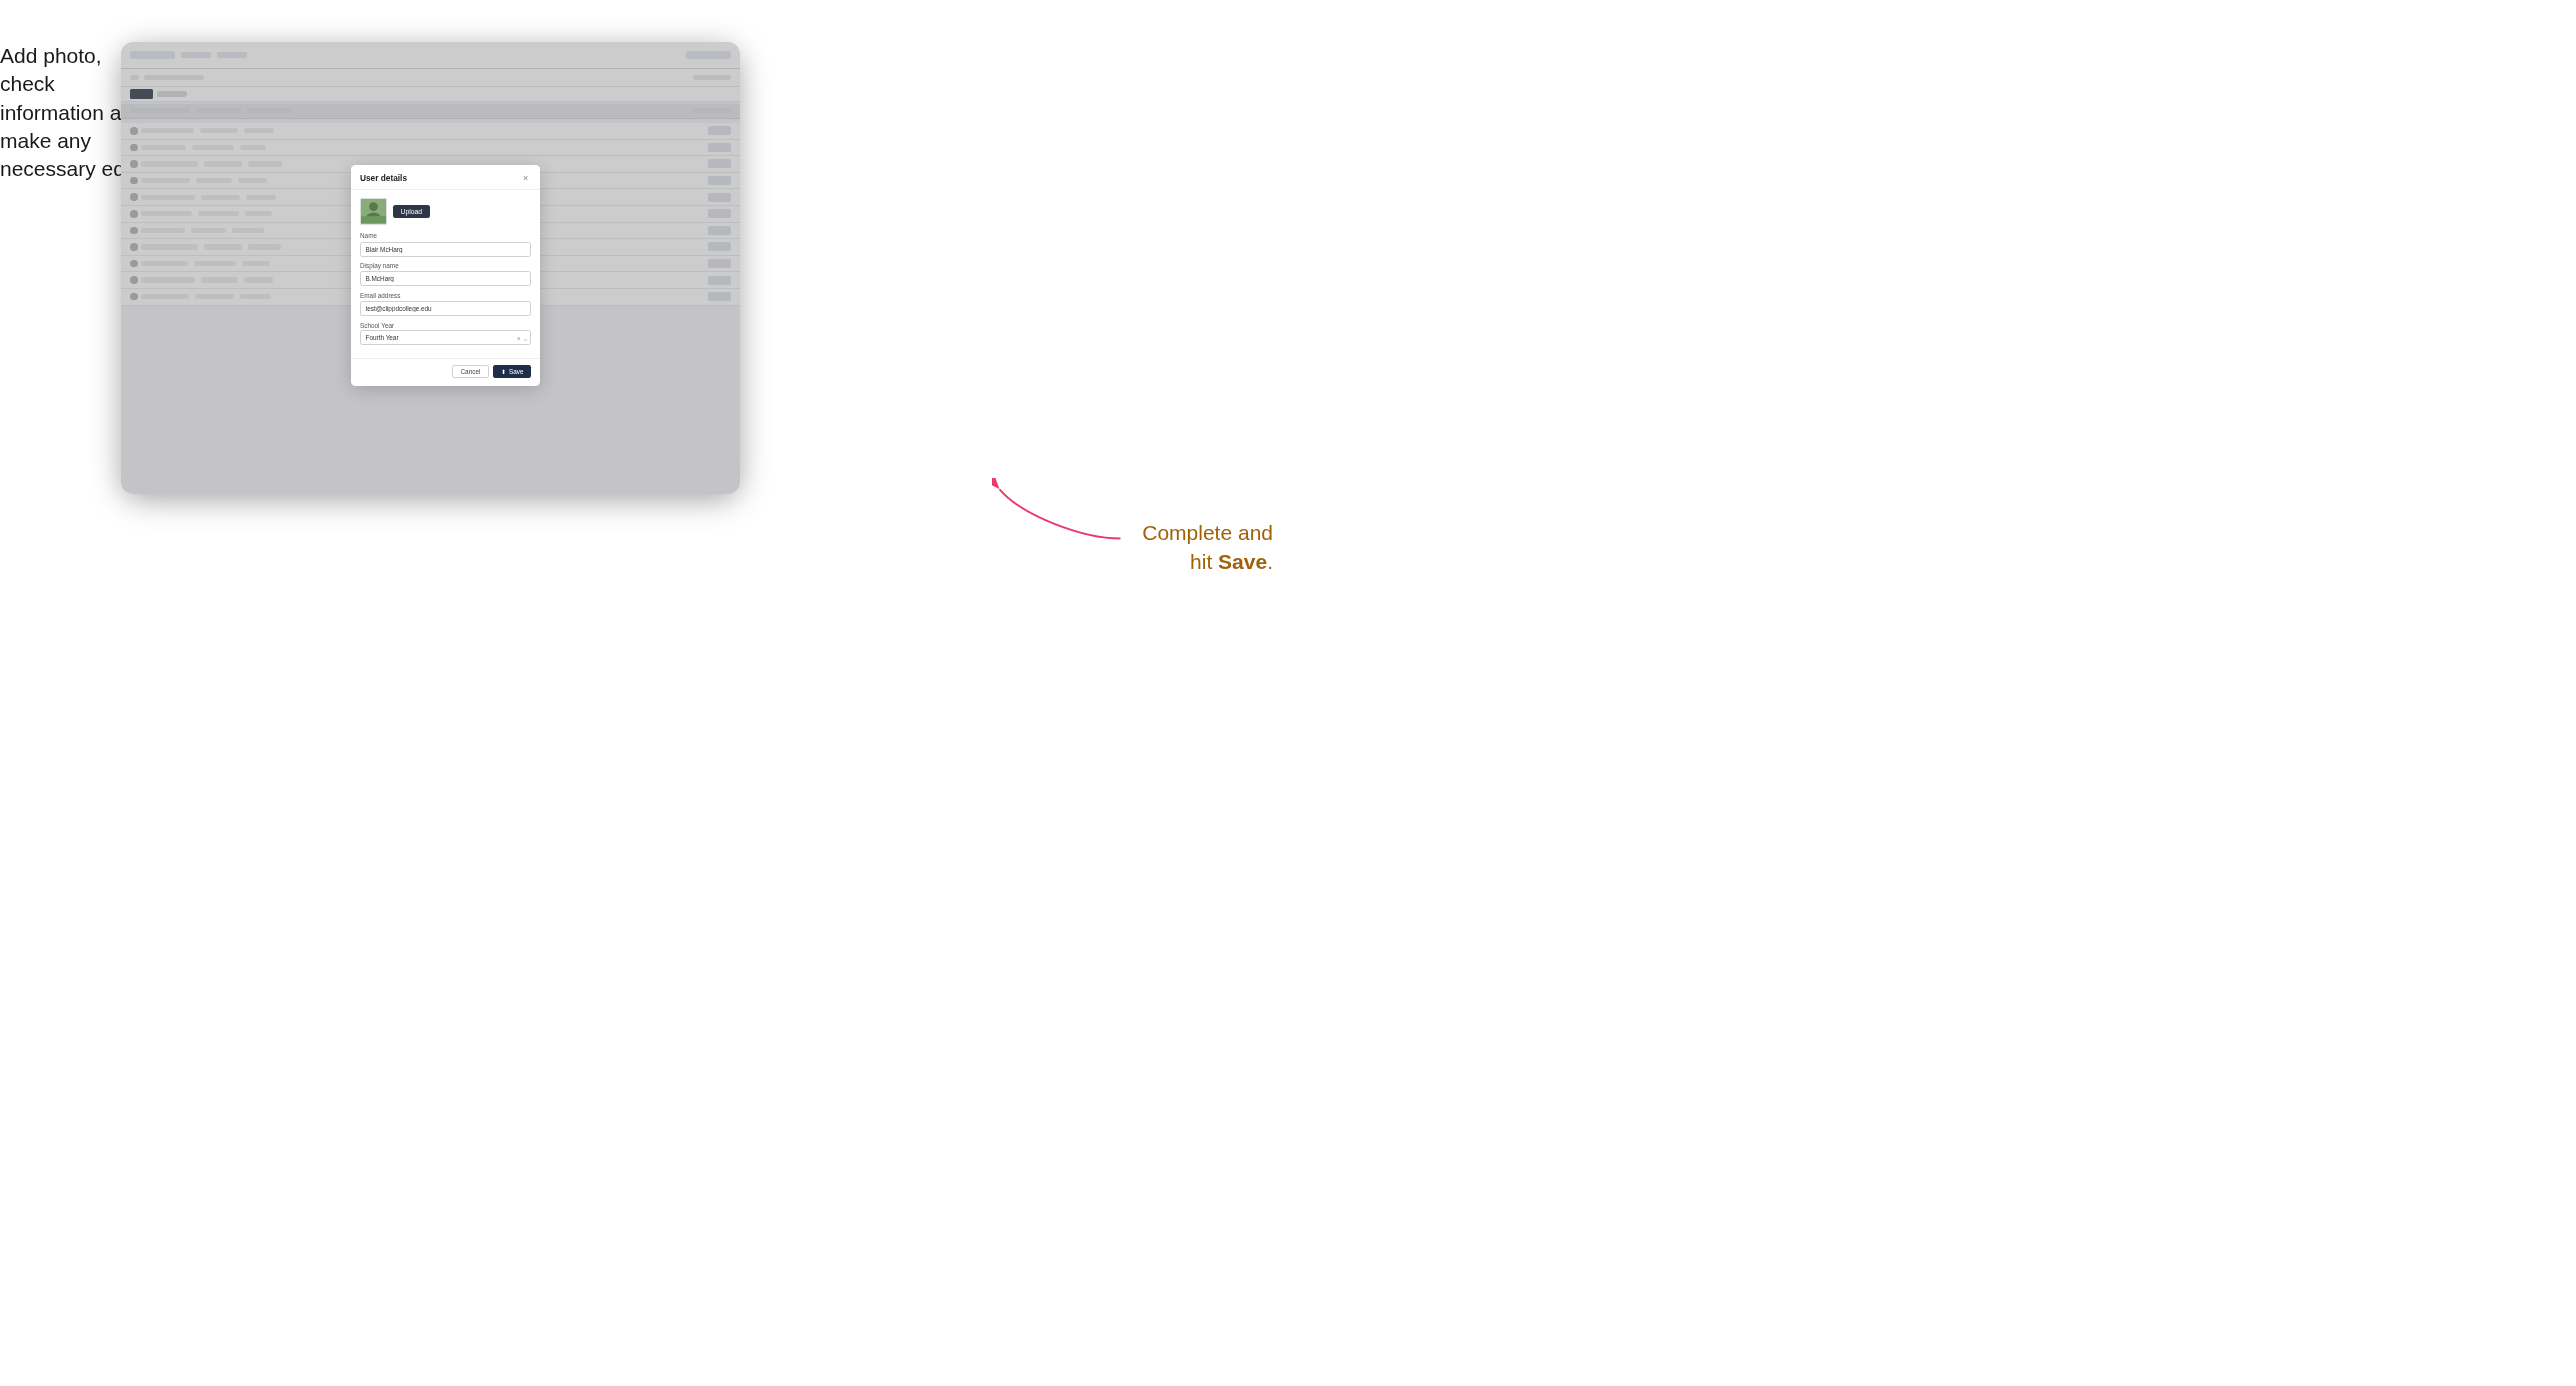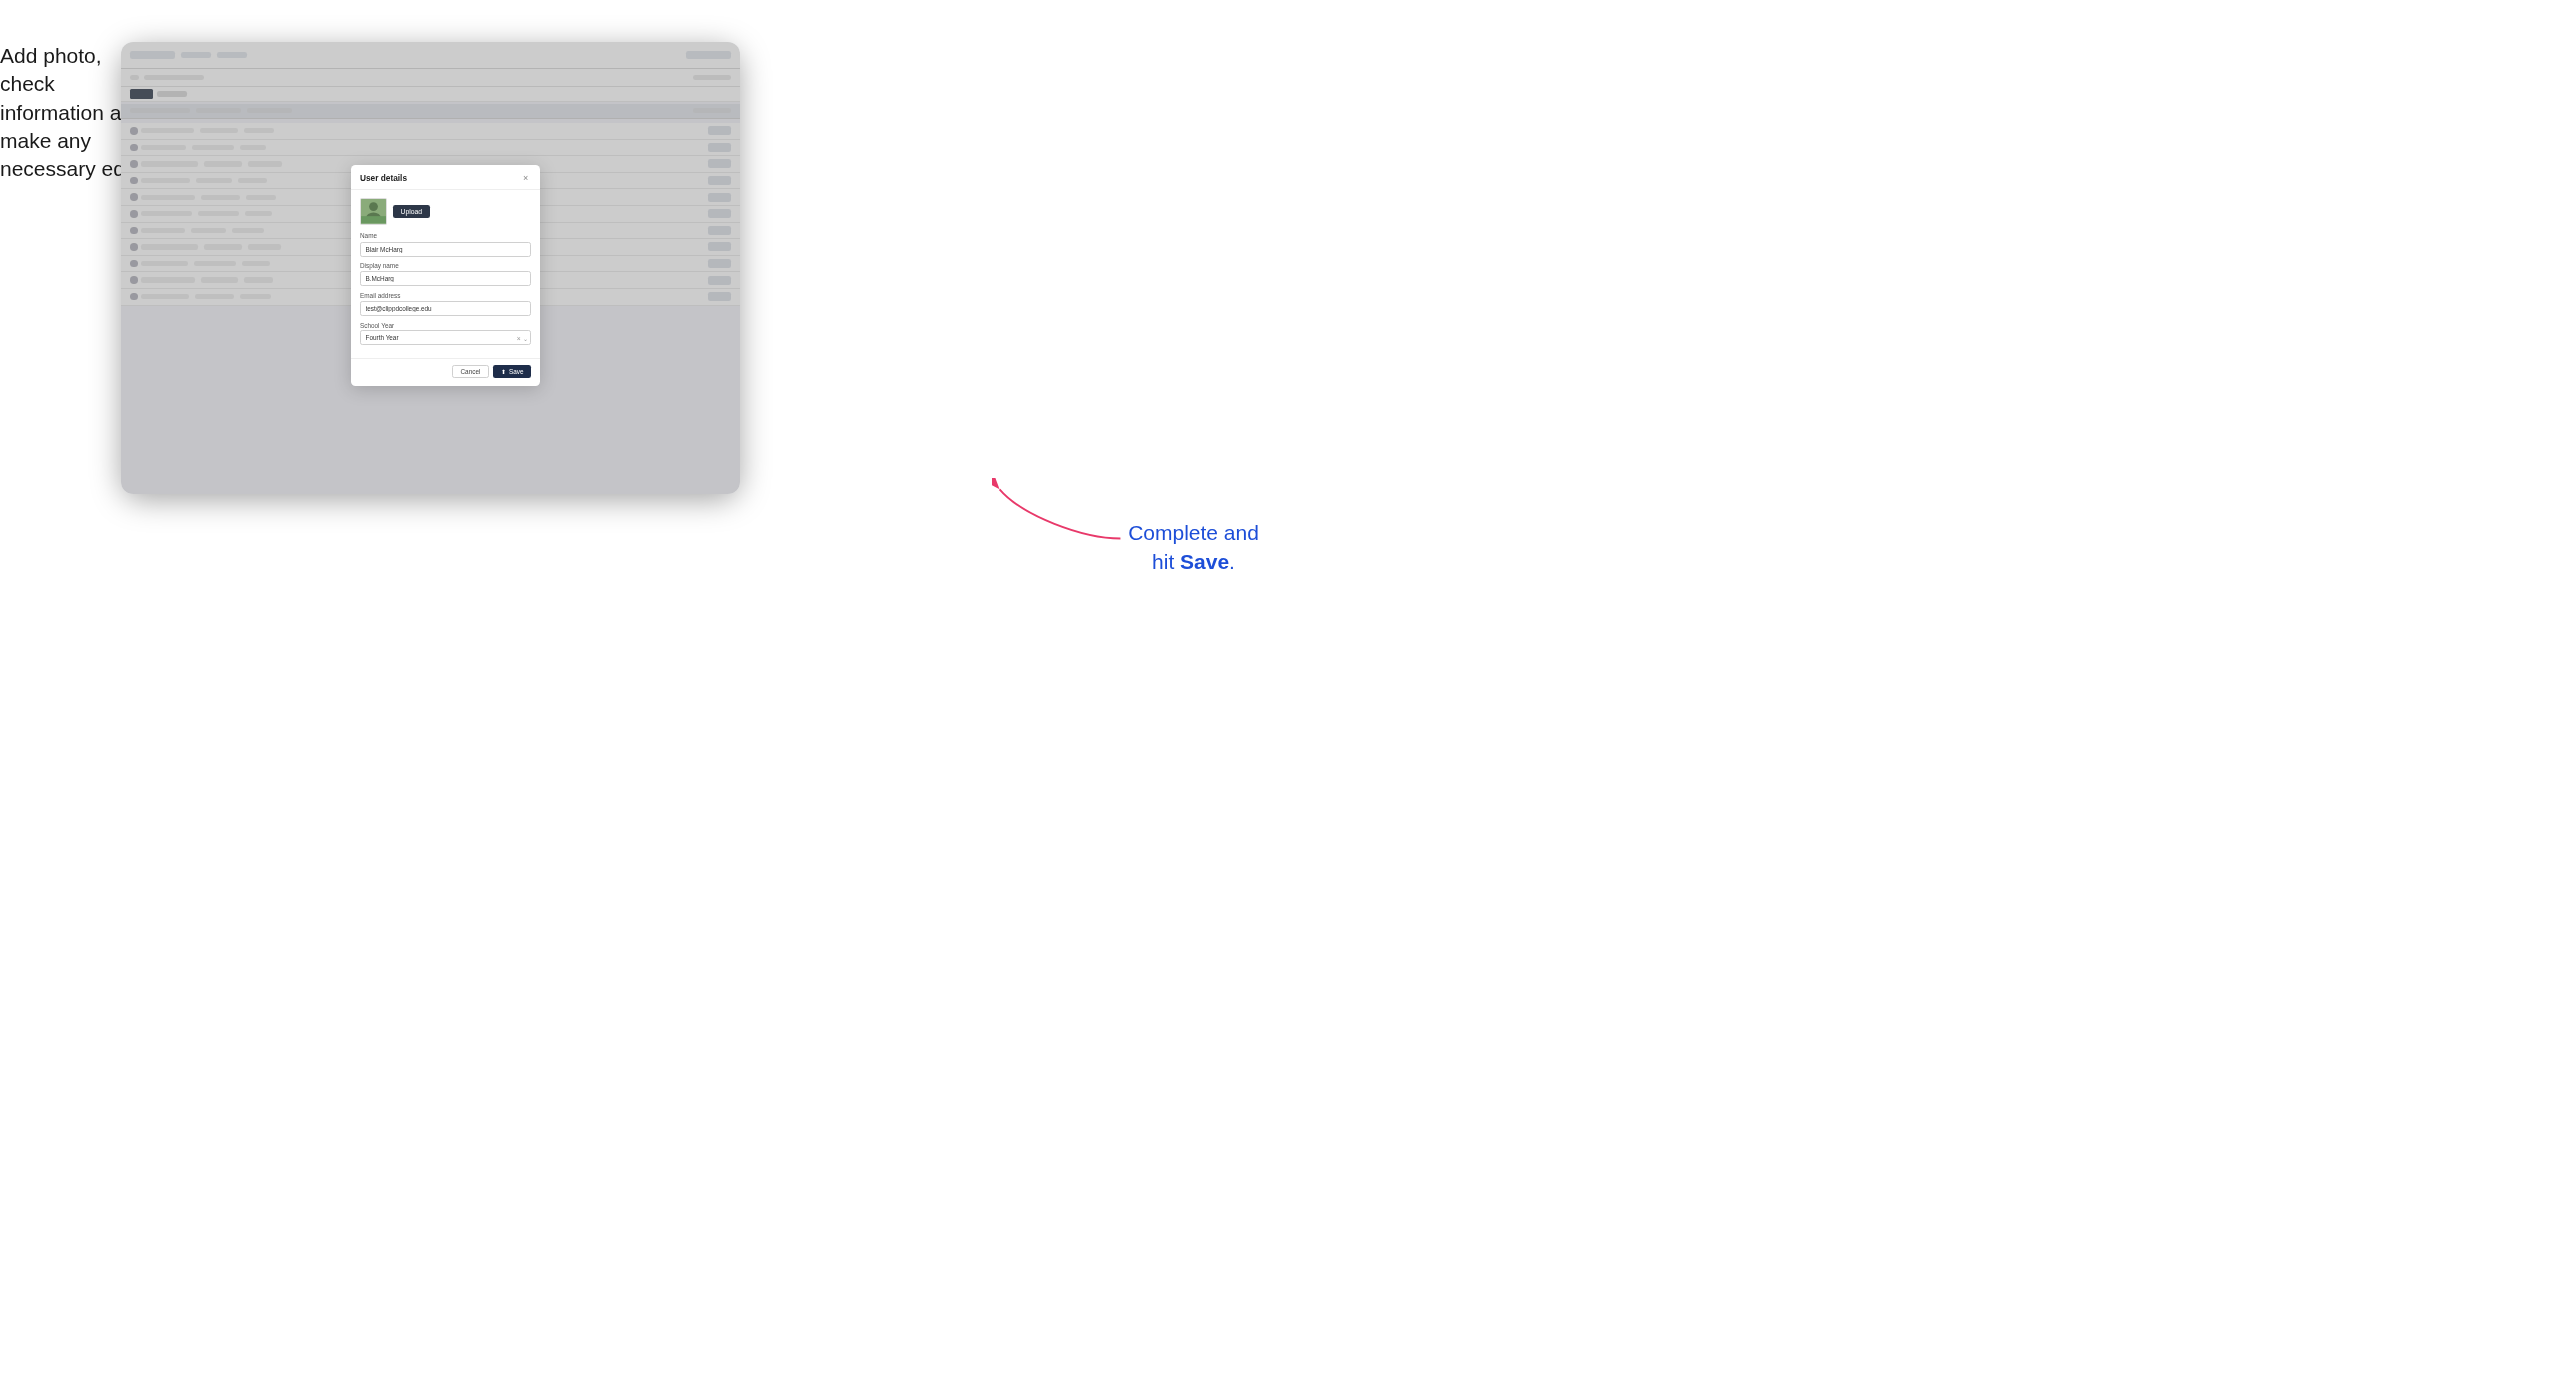--- a/index.html
+++ b/index.html
@@ -24,23 +24,23 @@
       font-weight: 400;
       width: 159px;
     }
 
     .annotation-right {
       position: absolute;
       right: 15px;
       bottom: 117px;
       font-size: 21px;
       line-height: 1.35;
-      color: #1d4ed8;
+      color: #a16207;
       font-weight: 400;
-      text-align: center;
+      text-align: right;
       width: 159px;
     }
 
     .annotation-right strong {
       font-weight: 700;
     }
 
     
     .tablet {
       position: absolute;

